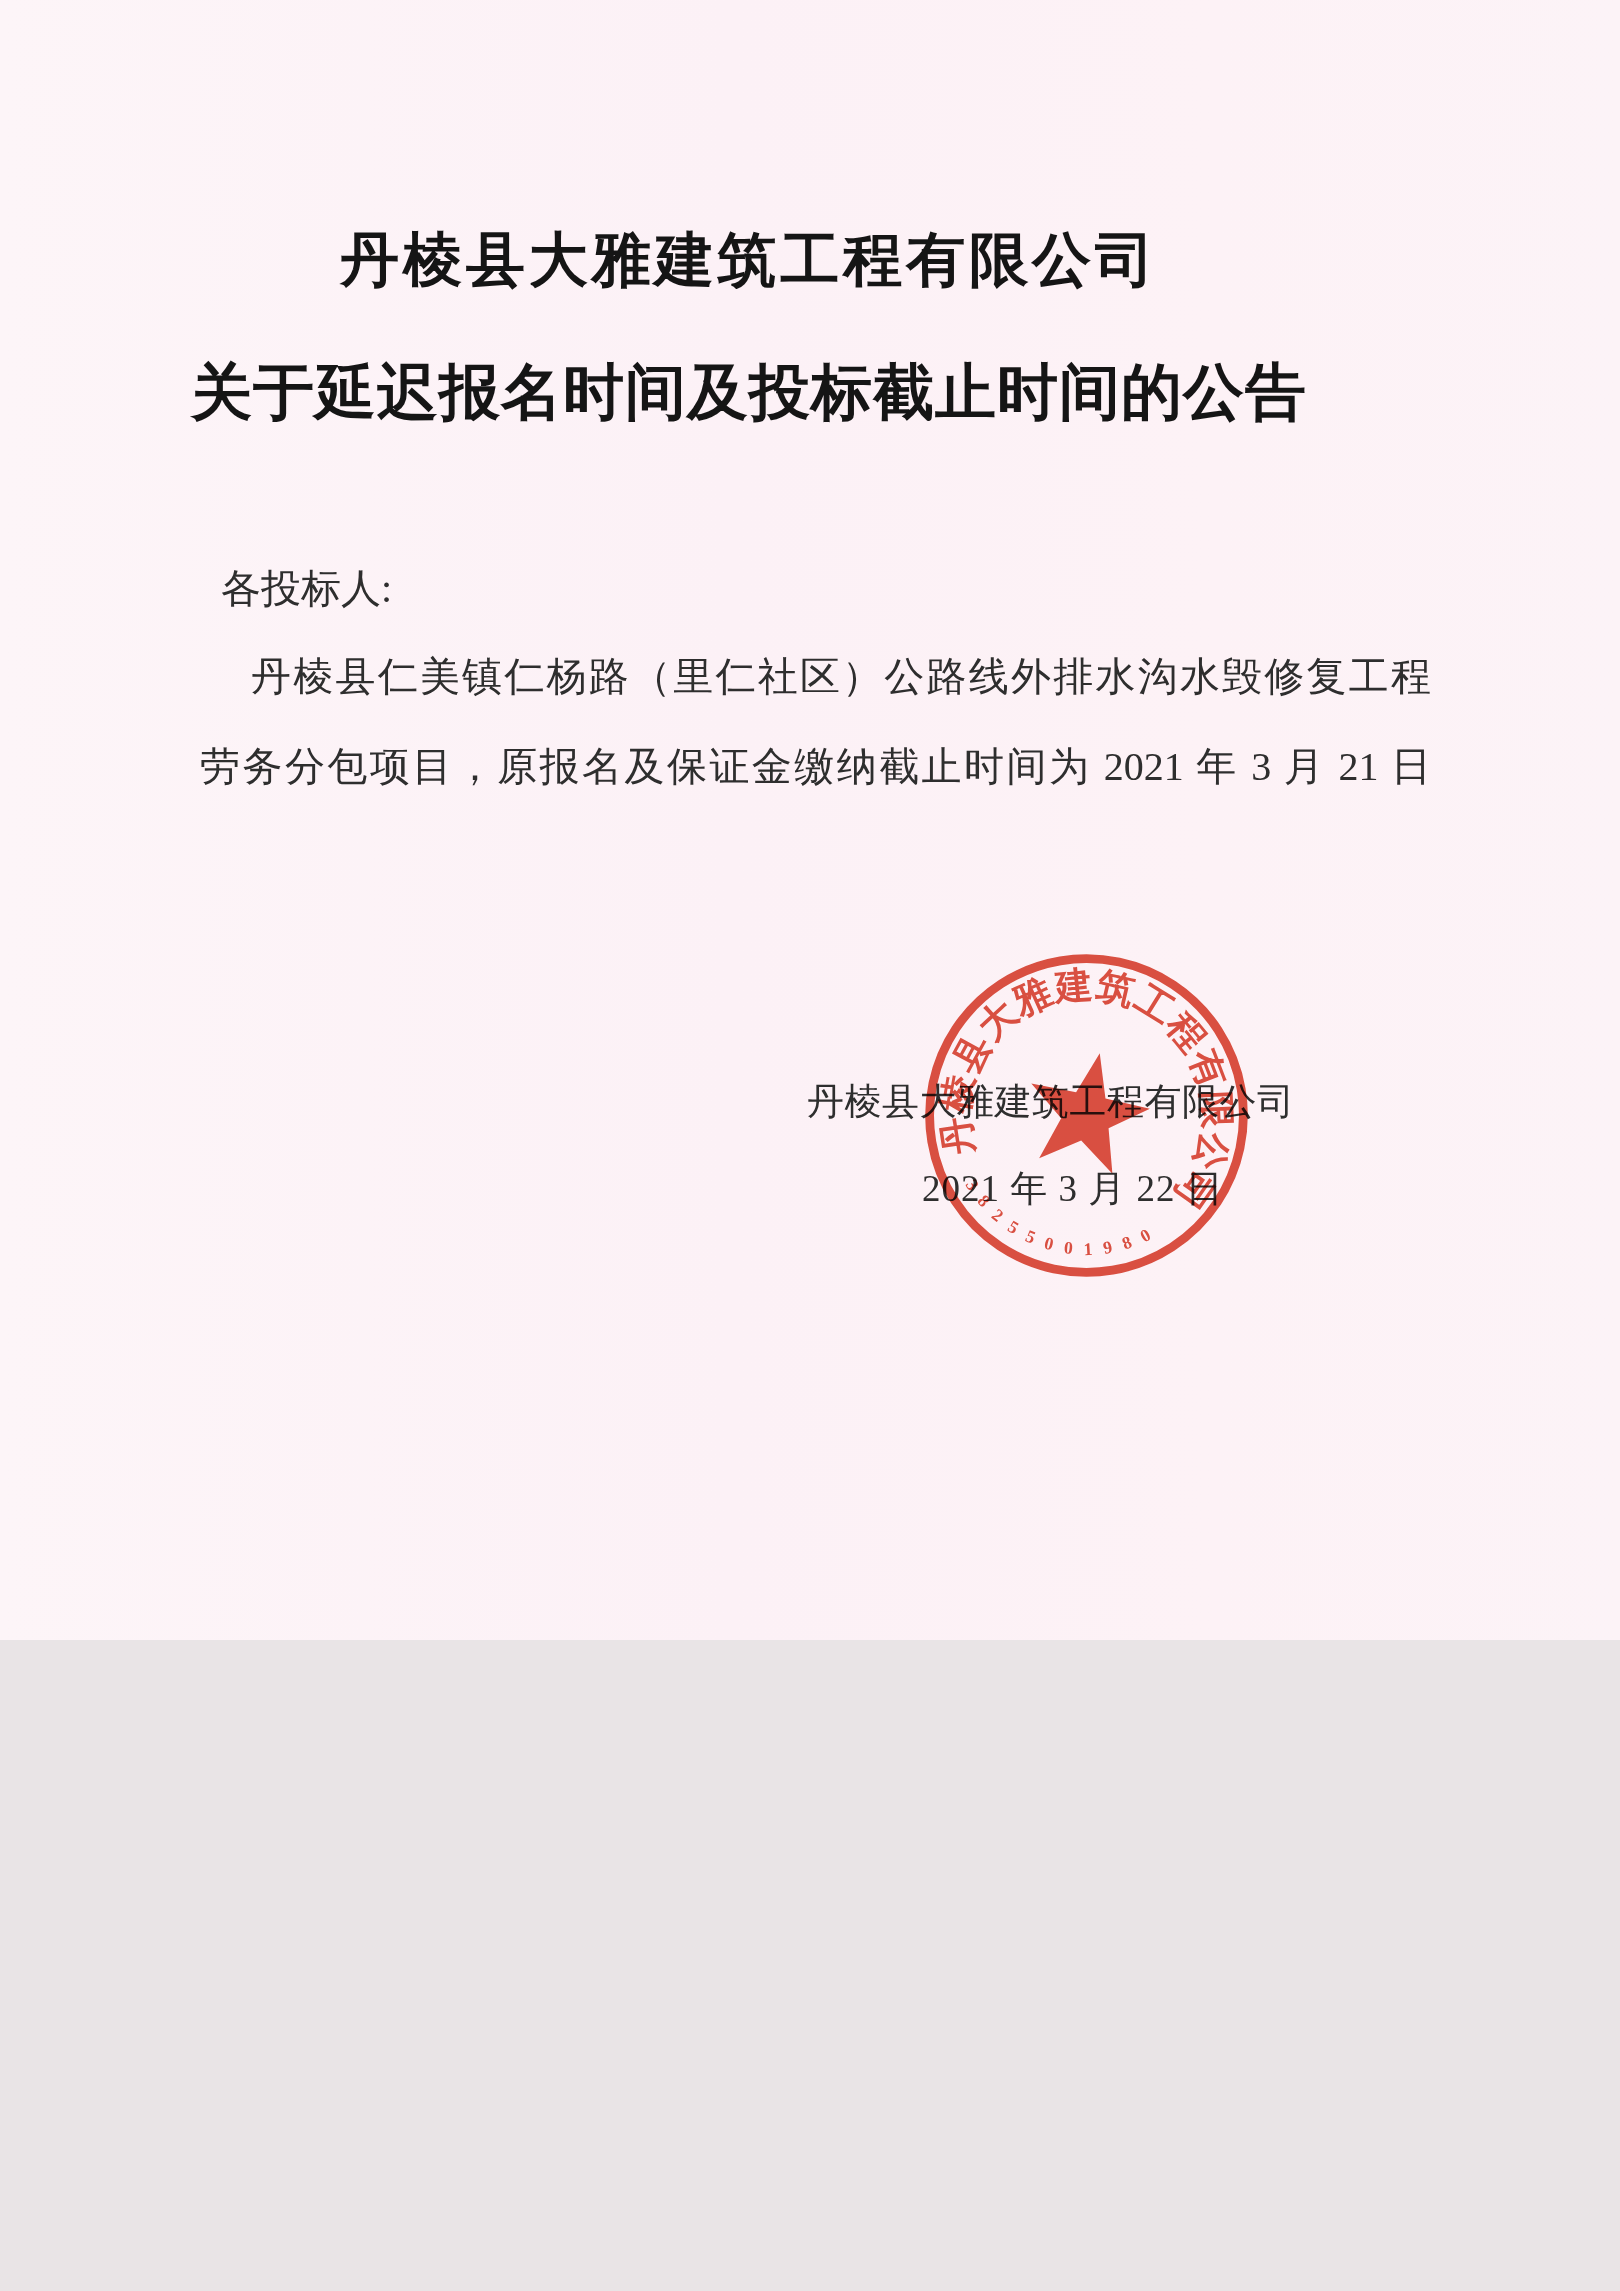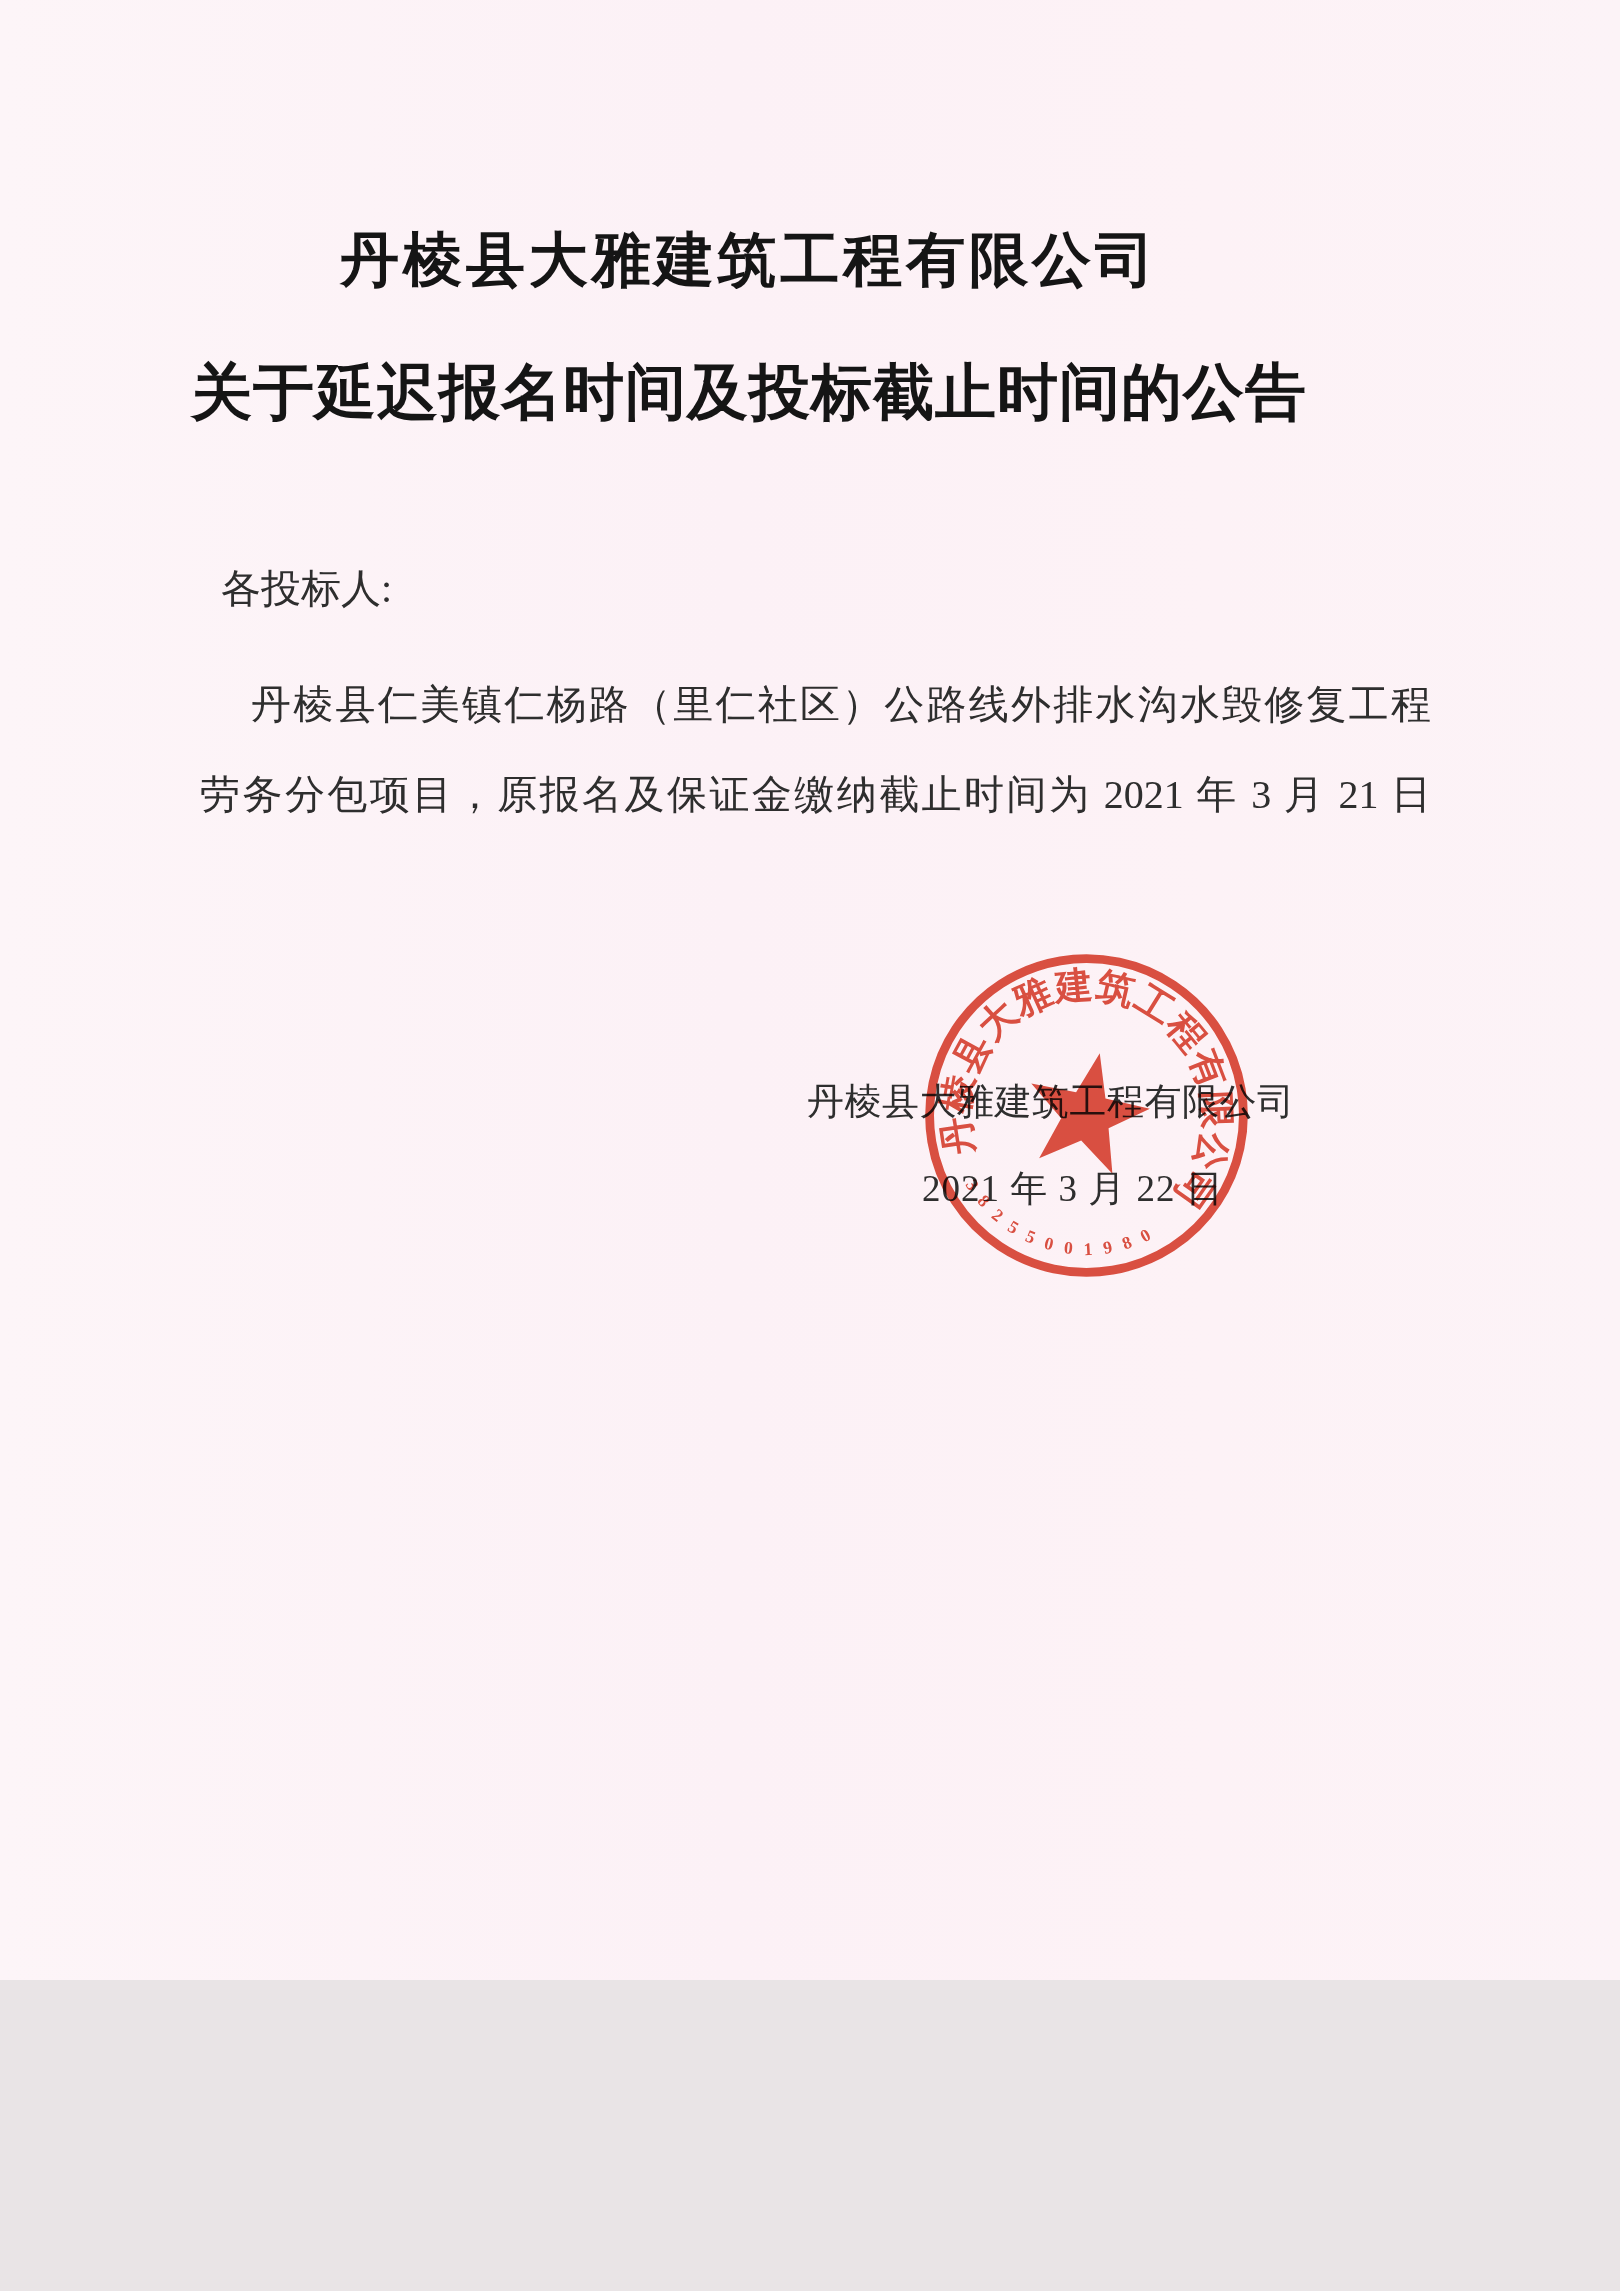--- a/index.html
+++ b/index.html
@@ -4,21 +4,21 @@
 <style>
   * { margin: 0; padding: 0; box-sizing: border-box; }
   html, body { width: 1620px; }
   body {
     font-family: "Liberation Serif", "DejaVu Serif", serif;
     background: #e9e4e6;
   }
   .page {
     position: relative;
     width: 1620px;
-    height: 1980px;
+    height: 1640px;
     overflow: hidden;
     background: linear-gradient(90deg, #fdf5f8 0%, #fcf1f6 45%, #fdf2f6 75%, #fcf3f7 100%);
     color: #262626;
   }
   .title1 {
     position: absolute;
     top: 228px;
     left: -61px;
     width: 1620px;
     text-align: center;
@@ -43,21 +43,21 @@
   .salutation {
     position: absolute;
     top: 567px;
     left: 221px;
     font-size: 40px;
     line-height: 1.1;
     color: #2e2e2e;
   }
   .paragraph {
     position: absolute;
-    top: 660px;
+    top: 632px;
     left: 200px;
     width: 1231px;
   }
   .body-line {
     font-size: 40px;
     line-height: 90px;
     color: #2e2e2e;
     white-space: nowrap;
     text-align: justify;
     text-align-last: justify;

